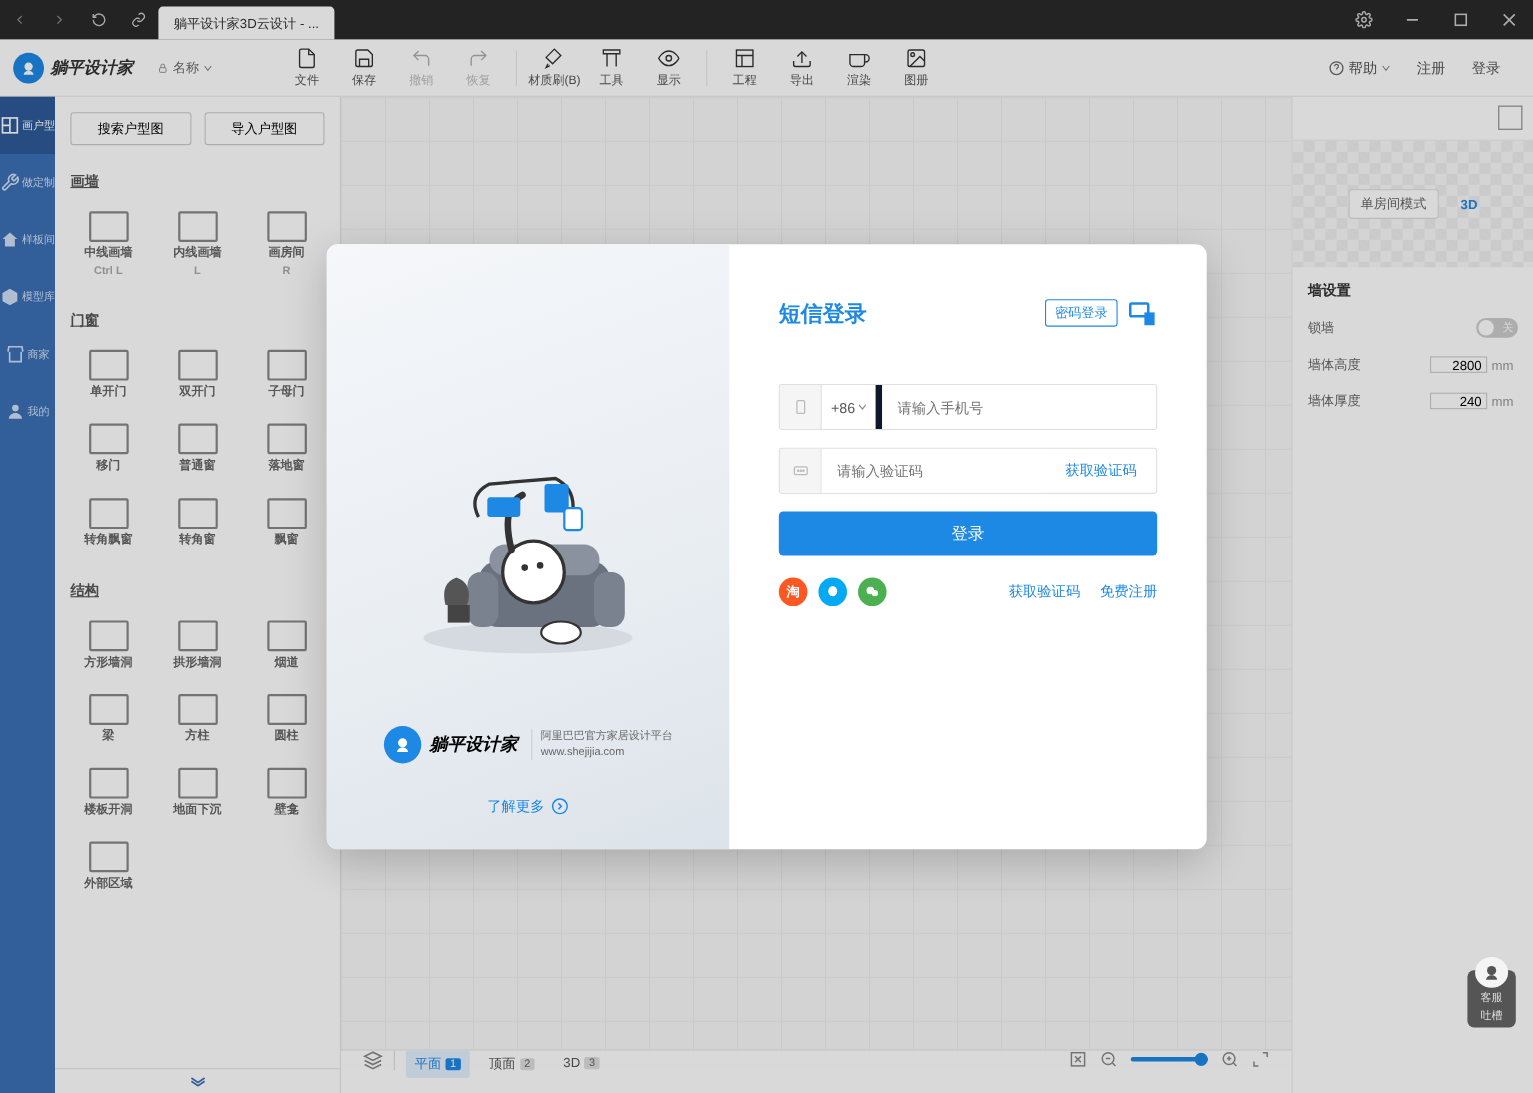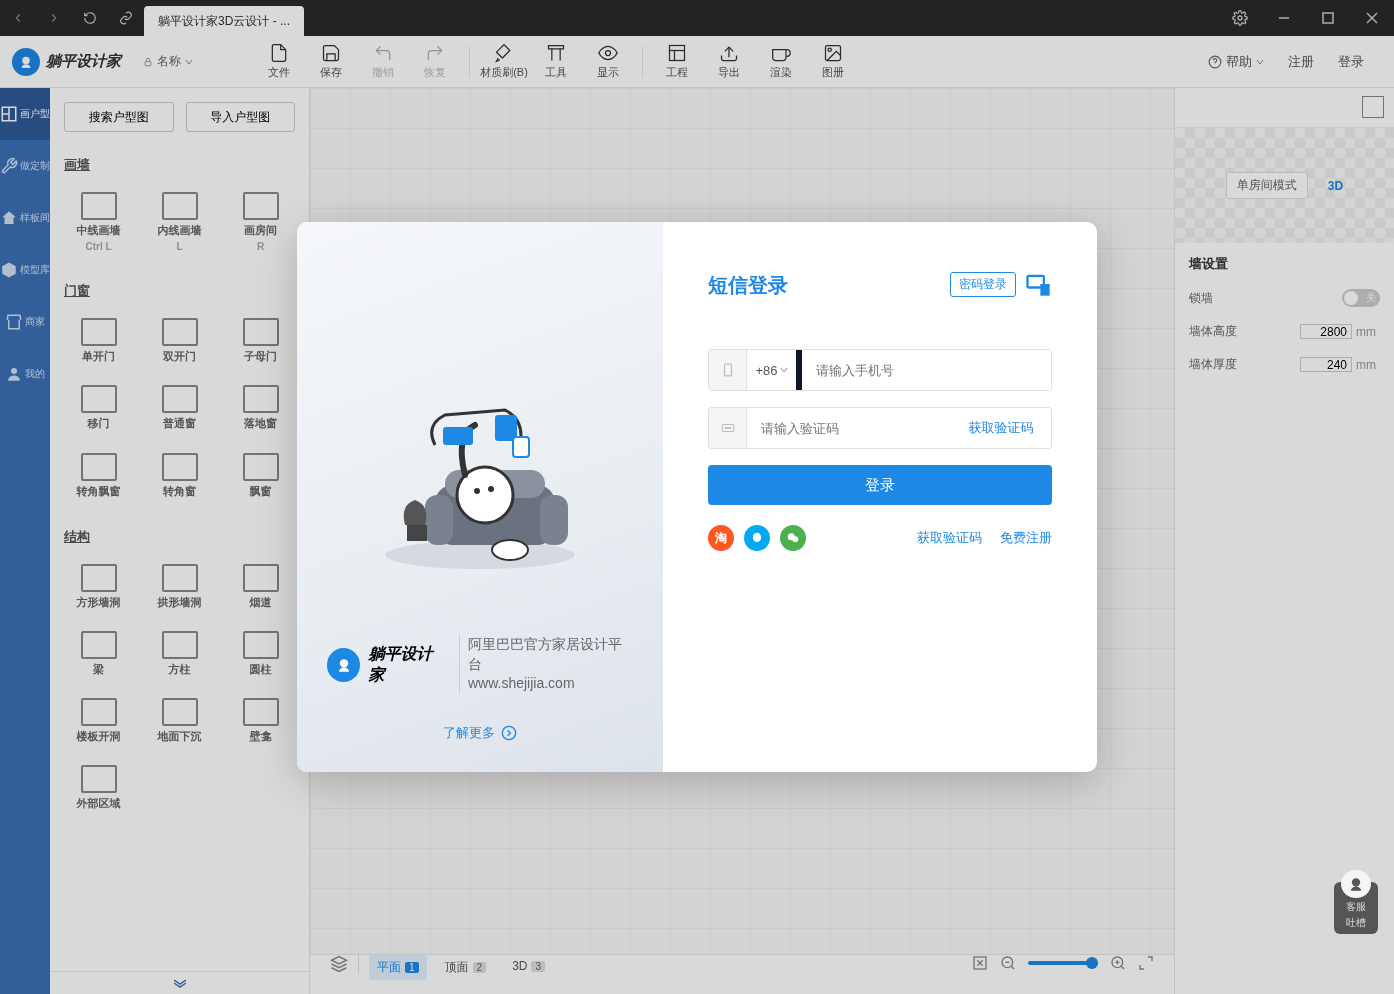--- a/index.html
+++ b/index.html
@@ -69,21 +69,21 @@
 .toggle-label { position: absolute; right: 4px; font-size: 10px; color: #fff; }
 
 
 .overlay { position: absolute; inset: 0; background: rgba(0,0,0,0.15); display: flex; align-items: center; justify-content: center; }
 .modal { width: 800px; height: 550px; background: #fff; border-radius: 10px; display: flex; overflow: hidden; box-shadow: 0 10px 40px rgba(0,0,0,0.2); }
 .modal-left { width: 370px; background: linear-gradient(160deg, #f5f7fa 0%, #e8edf2 60%, #dde3ea 100%); display: flex; flex-direction: column; align-items: center; justify-content: flex-end; padding: 30px; }
 .illust { width: 230px; height: 230px; margin-bottom: 40px; display:flex; align-items:center; justify-content:center; position:relative; }
 .modal-brand { display: flex; align-items: center; gap: 8px; }
 .brand-logo { width: 34px; height: 34px; border-radius: 50%; background: #1e88e5; display:flex; align-items:center; justify-content:center; }
 .brand-text { font-size: 16px; font-weight: bold; font-style: italic; }
-.brand-sub { font-size: 14px; color: #666; border-left: 1px solid #ccc; padding-left: 8px; margin-left: 4px; line-height: 1.4; }
+.brand-sub { font-size: 10px; color: #666; border-left: 1px solid #ccc; padding-left: 8px; margin-left: 4px; line-height: 1.4; }
 .learn-more { margin-top: 30px; color: #1e88e5; font-size: 13px; display: flex; align-items: center; gap: 6px; cursor: pointer; }
 .modal-right { flex: 1; padding: 50px 45px; position: relative; }
 .login-title { font-size: 20px; color: #1e88e5; font-weight: bold; }
 .pwd-login { position: absolute; top: 48px; right: 45px; display: flex; align-items: center; gap: 8px; }
 .pwd-login-btn { border: 1px solid #1e88e5; color: #1e88e5; font-size: 12px; padding: 3px 8px; border-radius: 3px; cursor: pointer; }
 .qr-icon { width: 28px; height: 28px; color: #1e88e5; }
 .login-form { margin-top: 50px; }
 .input-row { display: flex; height: 42px; border: 1px solid #e0e0e0; margin-bottom: 16px; border-radius: 3px; overflow: hidden; }
 .input-prefix { width: 38px; background: #f5f5f5; display: flex; align-items: center; justify-content: center; color: #bbb; border-right: 1px solid #e0e0e0; }
 .country-code { width: 55px; display: flex; align-items: center; justify-content: center; font-size: 13px; color: #555; border-right: 6px solid #0f172a; gap: 2px; }

